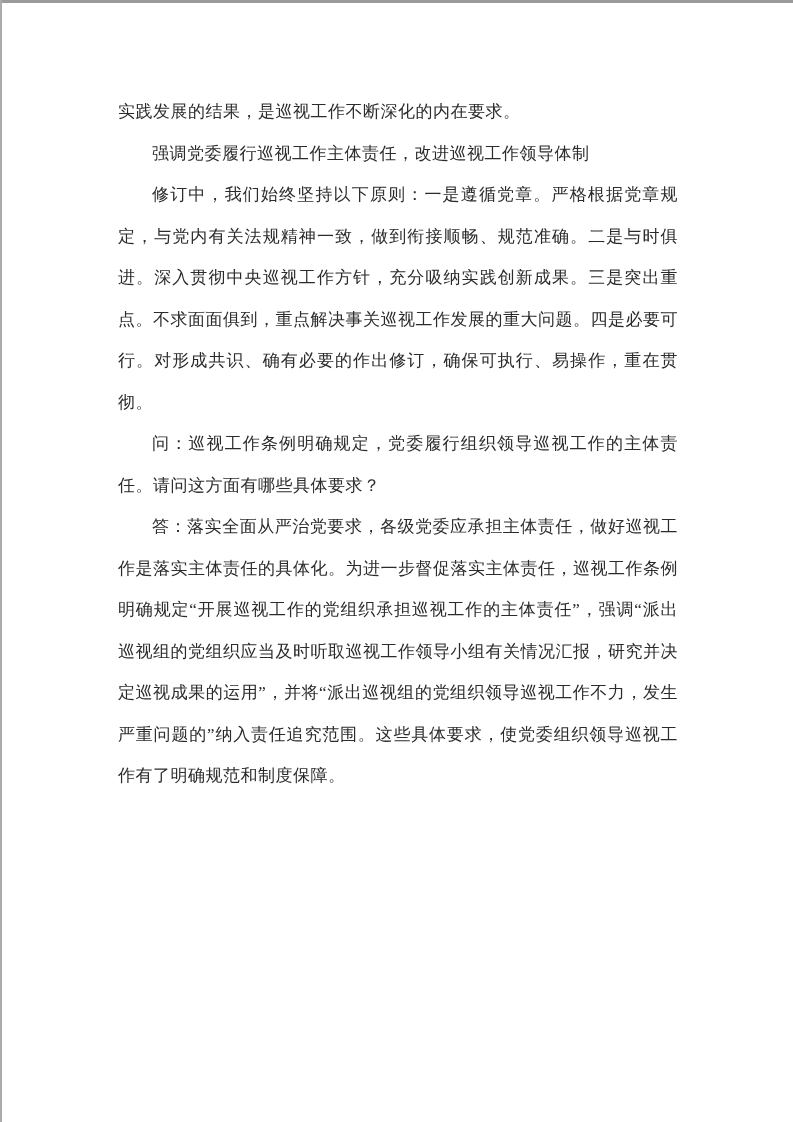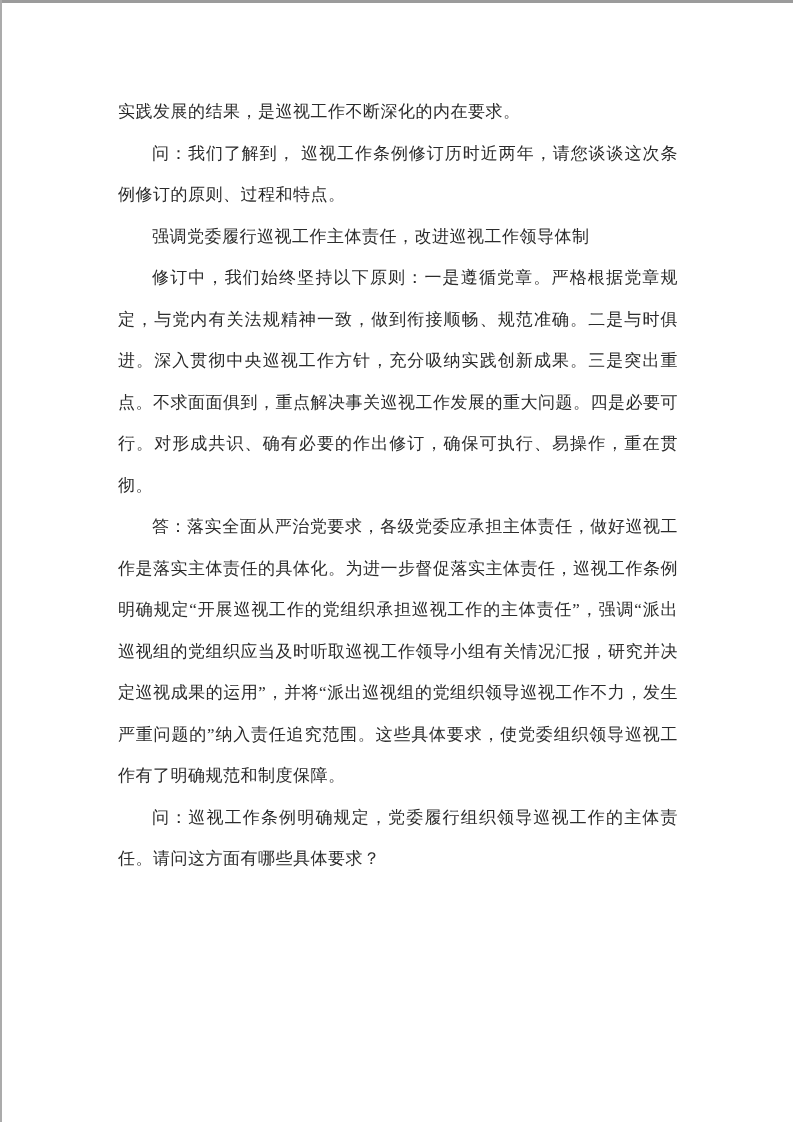--- a/index.html
+++ b/index.html
@@ -57,20 +57,19 @@
 </head>
 <body>
 
 <div class="page">
 
   <div class="border-top"></div>
   <div class="border-left"></div>
 
   <div class="text-body">
     <p>实践发展的结果，是巡视工作不断深化的内在要求。</p>
-    <p class="indent">问：我们了解到， 巡视工作条例修订历时近两年，请您谈谈这次条例修订的原则、过程和特点。</p>
     <p class="indent">强调党委履行巡视工作主体责任，改进巡视工作领导体制</p>
     <p class="indent">修订中，我们始终坚持以下原则：一是遵循党章。严格根据党章规定，与党内有关法规精神一致，做到衔接顺畅、规范准确。二是与时俱进。深入贯彻中央巡视工作方针，充分吸纳实践创新成果。三是突出重点。不求面面俱到，重点解决事关巡视工作发展的重大问题。四是必要可行。对形成共识、确有必要的作出修订，确保可执行、易操作，重在贯彻。</p>
+    <p class="indent">问：巡视工作条例明确规定，党委履行组织领导巡视工作的主体责任。请问这方面有哪些具体要求？</p>
     <p class="indent">答：落实全面从严治党要求，各级党委应承担主体责任，做好巡视工作是落实主体责任的具体化。为进一步督促落实主体责任，巡视工作条例明确规定“开展巡视工作的党组织承担巡视工作的主体责任”，强调“派出巡视组的党组织应当及时听取巡视工作领导小组有关情况汇报，研究并决定巡视成果的运用”，并将“派出巡视组的党组织领导巡视工作不力，发生严重问题的”纳入责任追究范围。这些具体要求，使党委组织领导巡视工作有了明确规范和制度保障。</p>
-    <p class="indent">问：巡视工作条例明确规定，党委履行组织领导巡视工作的主体责任。请问这方面有哪些具体要求？</p>
   </div>
 
 </div>
 
 </body></html>

